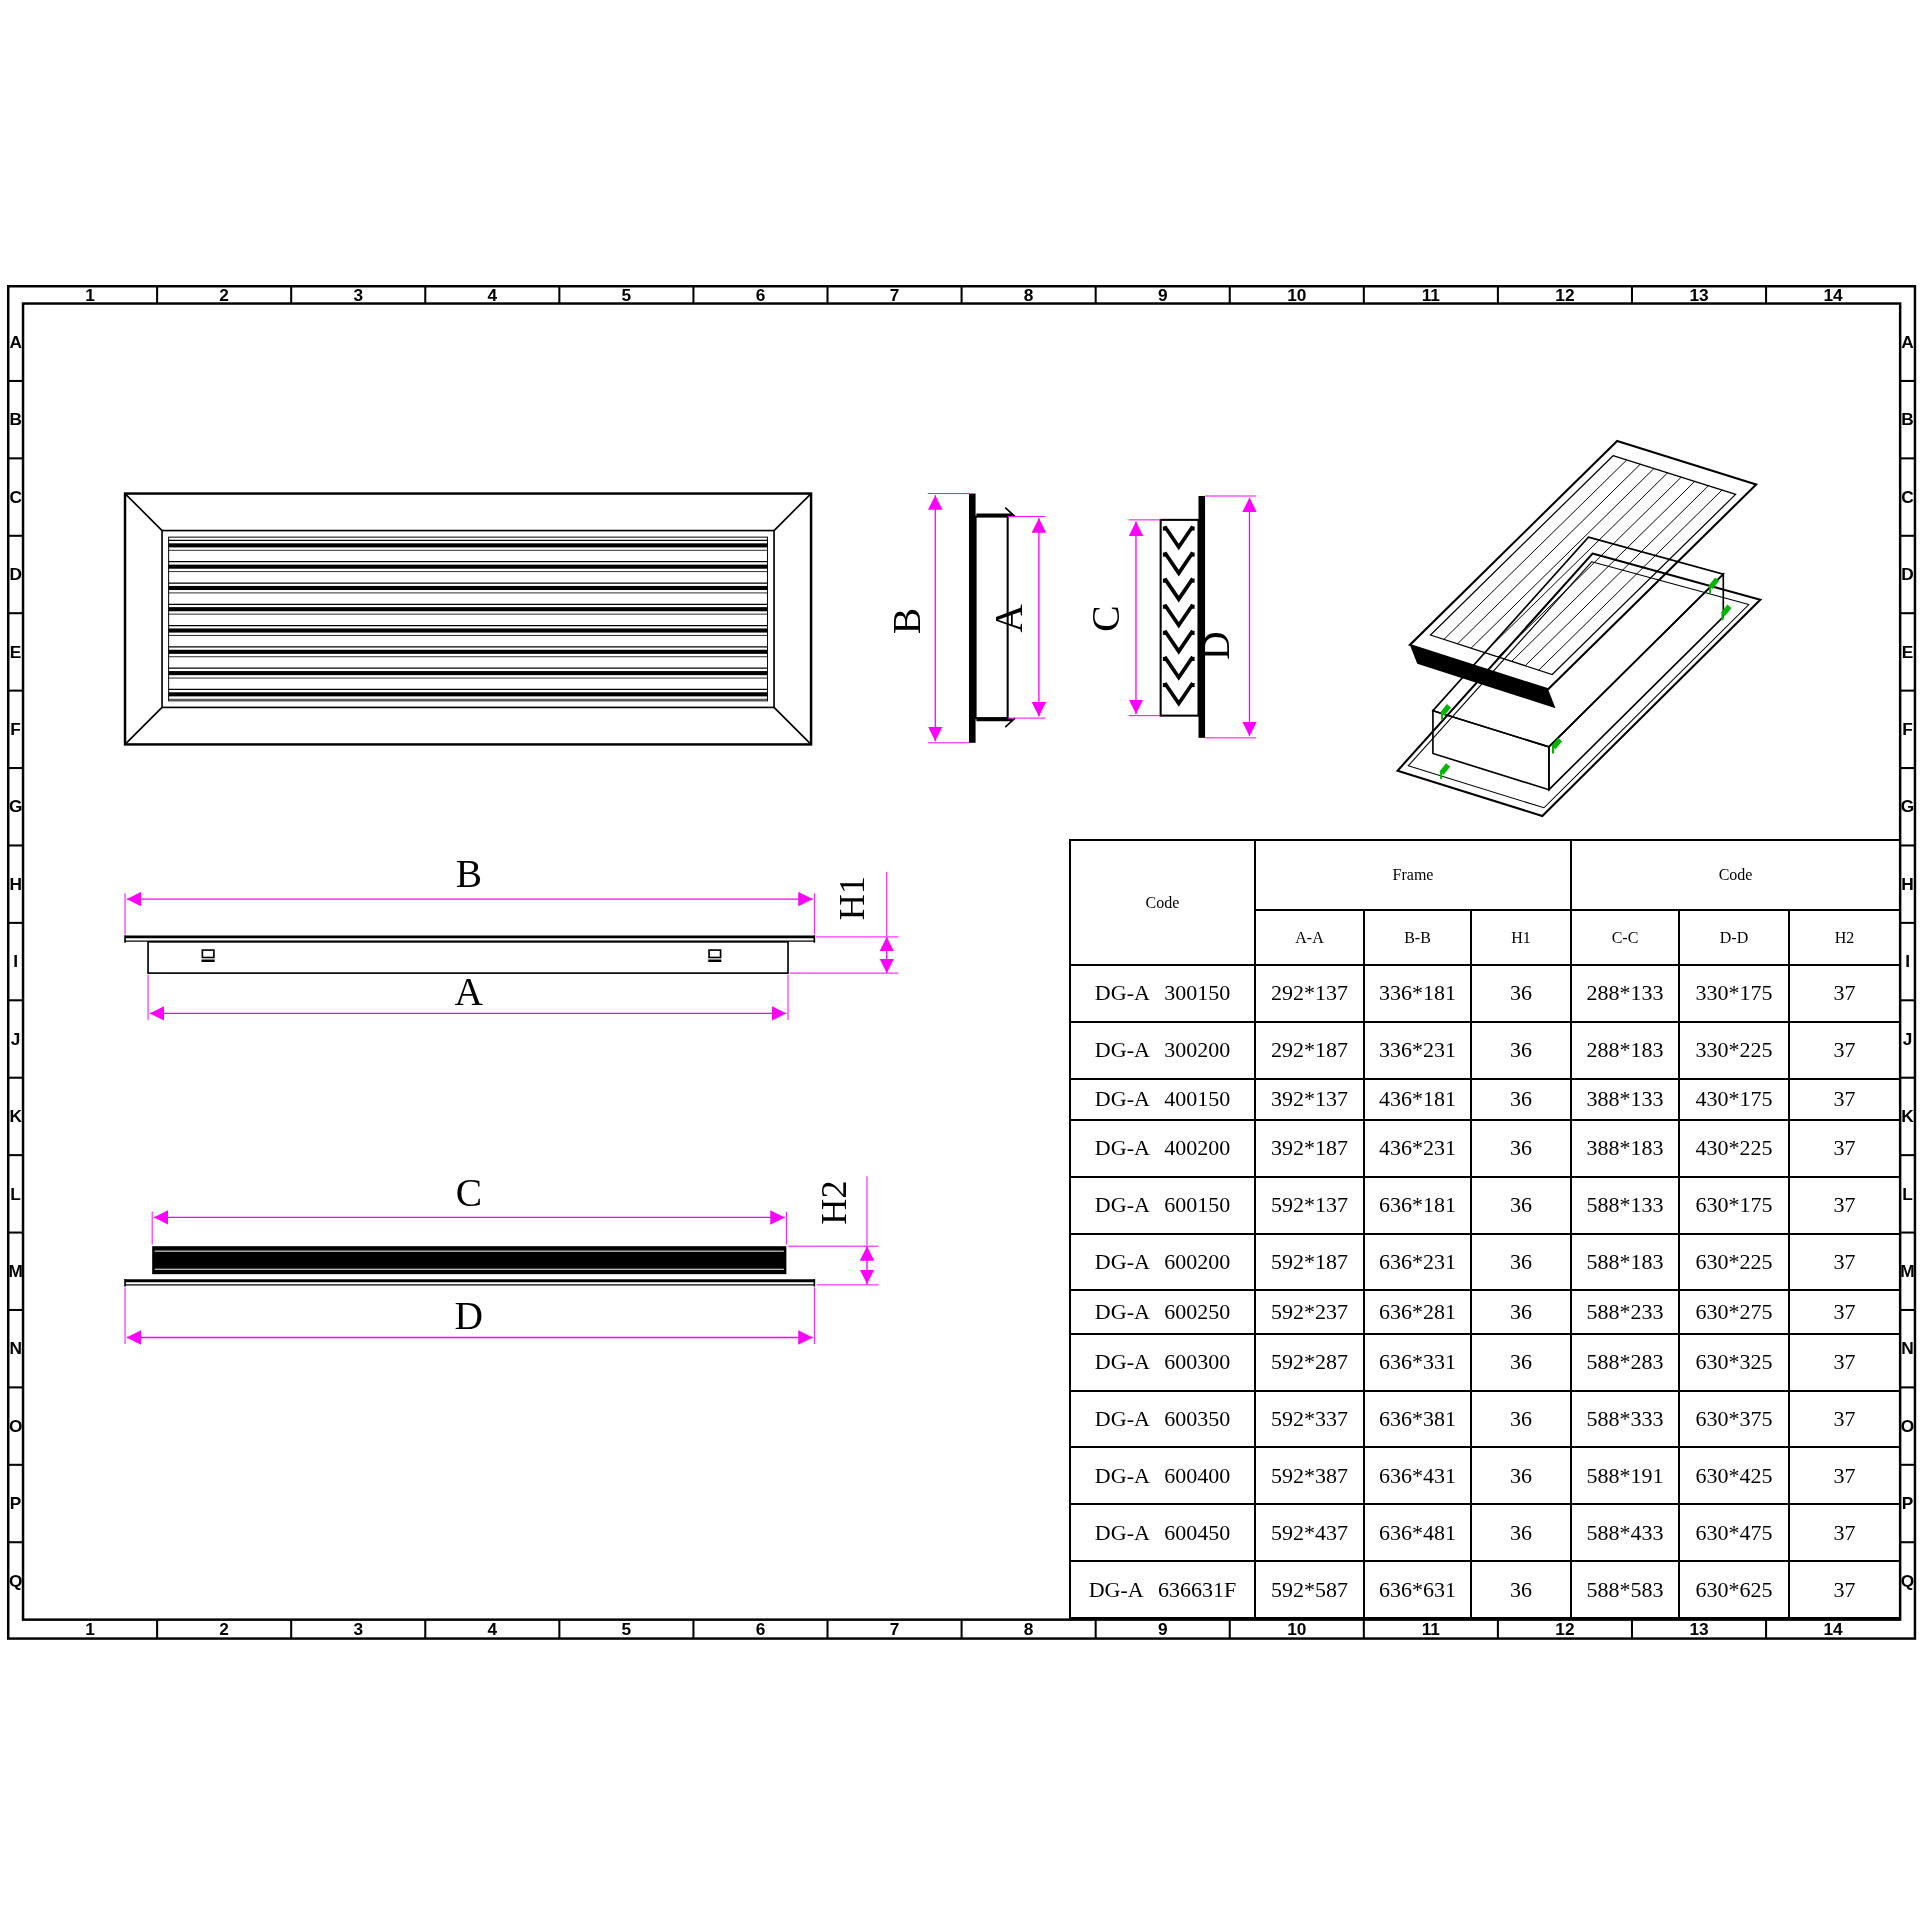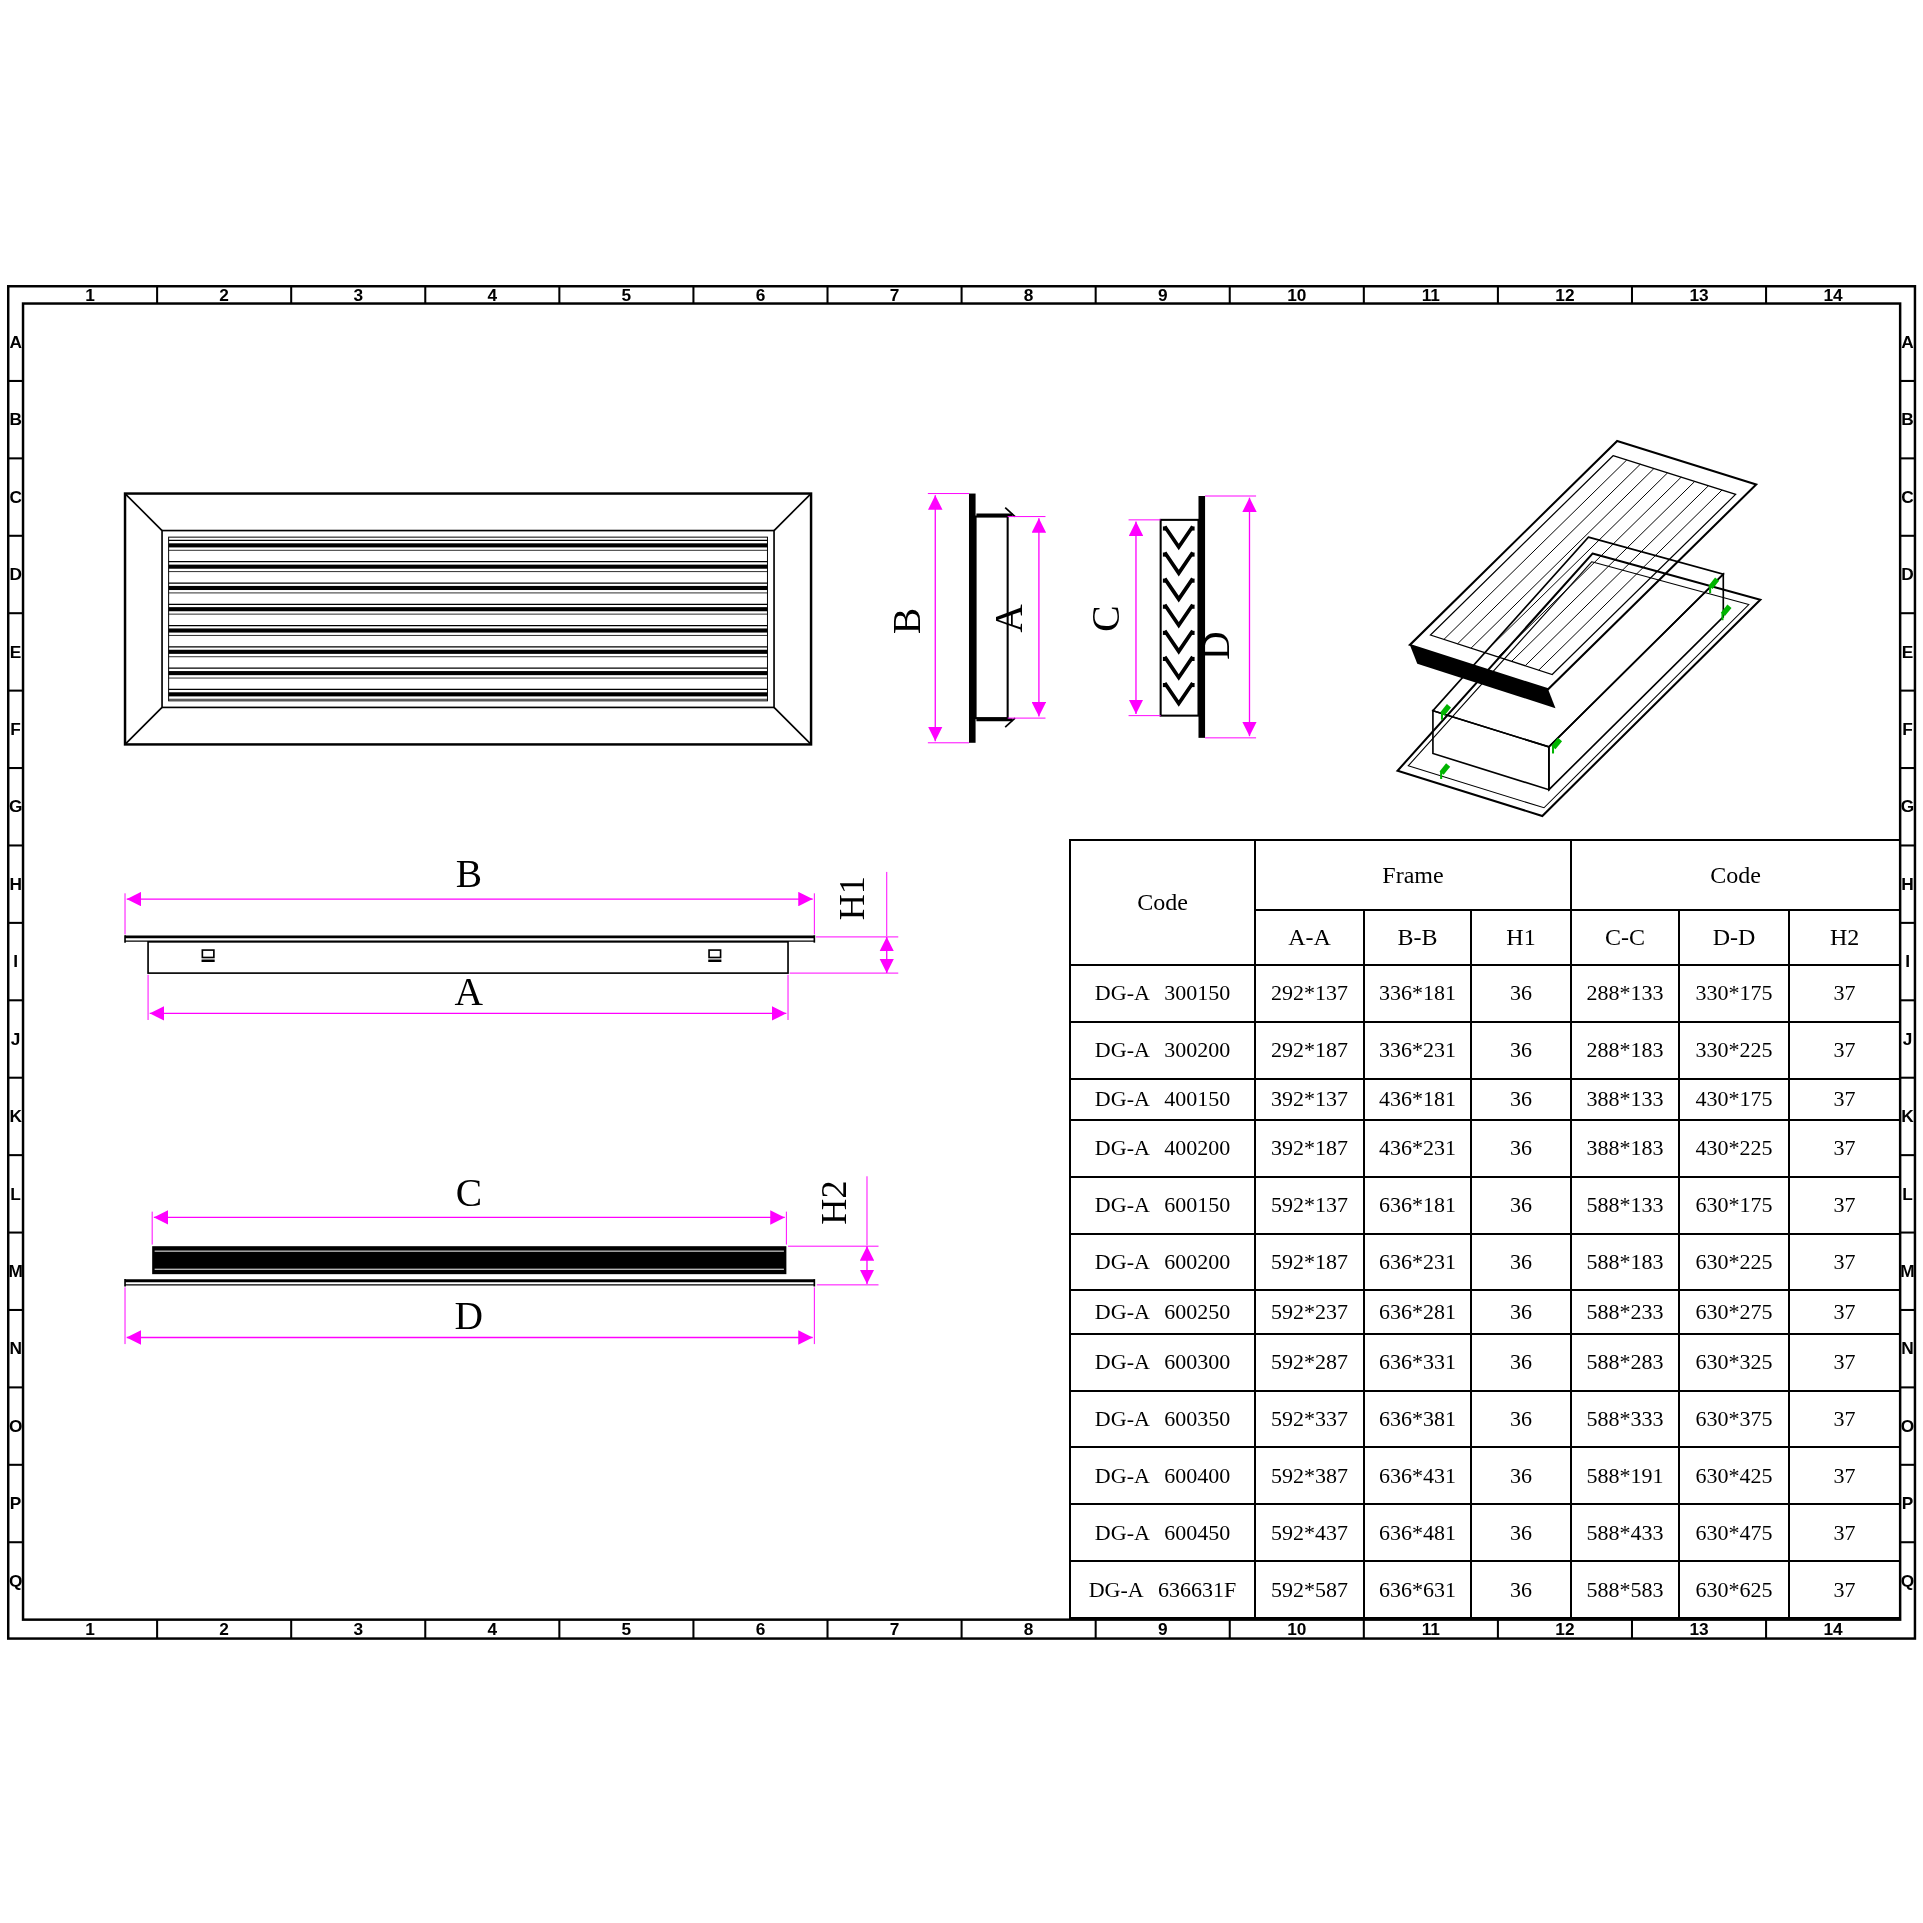--- a/index.html
+++ b/index.html
@@ -14,21 +14,21 @@
   .extline{stroke:#FF00FF;stroke-width:1.2;fill:none;}
   .dimtext{font:48px "Liberation Serif",serif;fill:#000;text-anchor:middle;}
   .dimtext.small{font-size:44px;}
   
   #table-wrap{position:absolute;left:1069px;top:839px;width:831px;height:780px;}
   table.spec{border-collapse:collapse;table-layout:fixed;width:831px;height:780px;
              font-family:"Liberation Serif",serif;color:#000;}
   table.spec th,table.spec td{border:2.1px solid #000;text-align:center;vertical-align:middle;
              font-weight:normal;padding:0;font-size:22px;white-space:pre;}
   table.spec{border:2.5px solid #000;}
-  table.spec th{font-size:24px;margin-left:16px;}
+  table.spec th{font-size:16px;margin-left:16px;}
   td.code-cell{text-align:left;padding-left:10px;word-spacing:10px;}
   tr.hrow1{height:70px;} tr.hrow2{height:55px;}
 </style>
 </head>
 <body>
 
 <div id="page">
 
 <svg width="1924" height="1924" viewBox="0 0 2339 2339">
   <defs>

